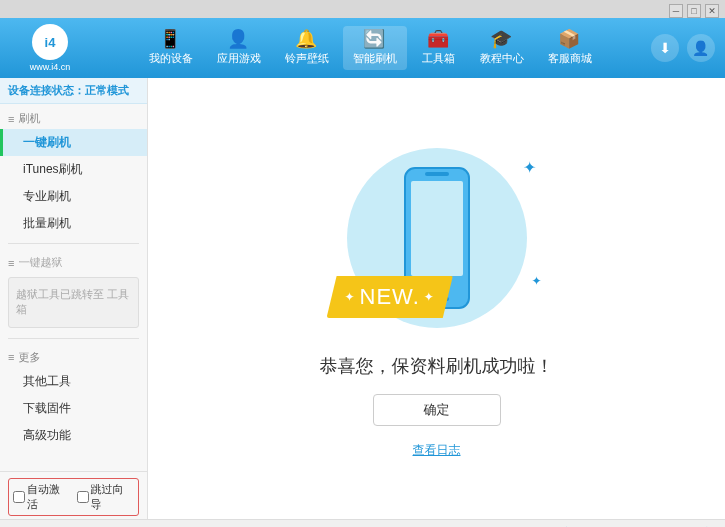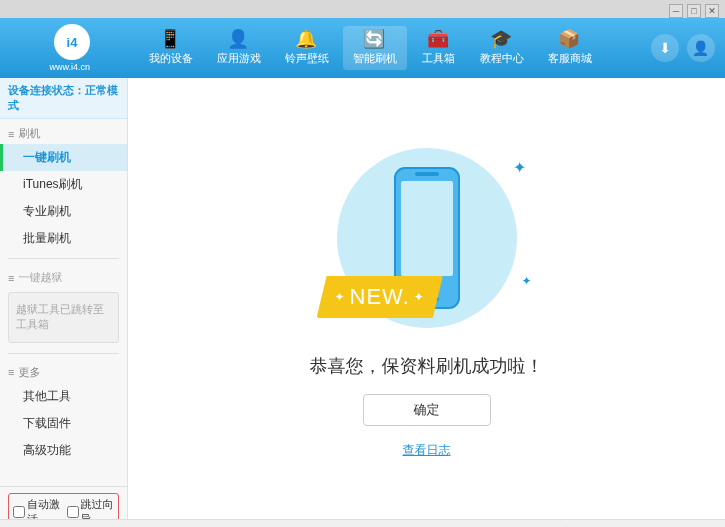--- a/index.html
+++ b/index.html
@@ -9,21 +9,21 @@
     .header {
       background: linear-gradient(180deg, #4db8f0 0%, #2196d8 100%);
       height: 60px;
       display: flex;
       align-items: center;
       padding: 0 10px;
     }
     .logo-area {
       display: flex;
       flex-direction: column;
-      align-items: flex-end;
+      align-items: center;
       width: 80px;
     }
     .logo-circle {
       width: 36px; height: 36px;
       background: white;
       border-radius: 50%;
       display: flex; align-items: center; justify-content: center;
       font-weight: bold; color: #2196d8; font-size: 13px;
     }
     .logo-text { color: white; font-size: 9px; margin-top: 2px; }
@@ -51,21 +51,21 @@
     }
 
     
     .main-layout {
       display: flex;
       height: calc(527px - 60px - 26px);
     }
 
     
     .sidebar {
-      width: 128px;
+      width: 148px;
       background: #f7f7f7;
       border-right: 1px solid #e0e0e0;
       overflow-y: auto;
       padding-bottom: 10px;
     }
     .status-bar {
       background: #e8f4fb;
       padding: 5px 8px;
       font-size: 11px;
       color: #333;

